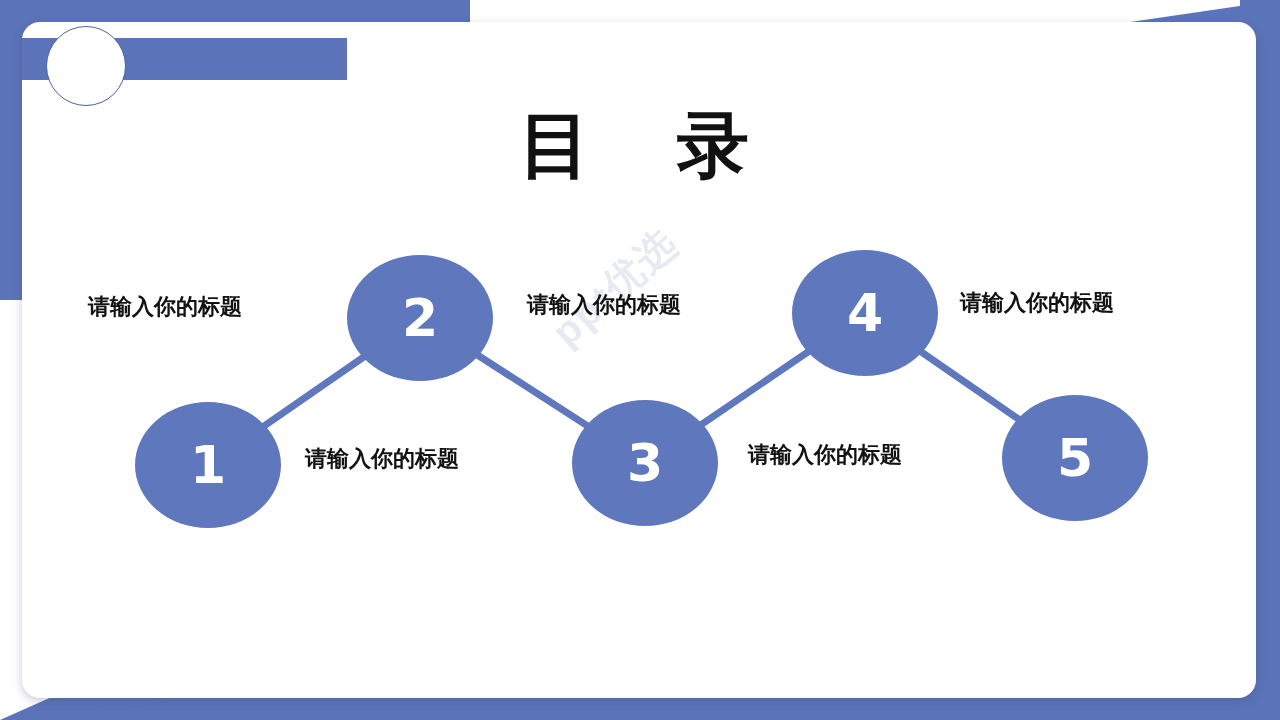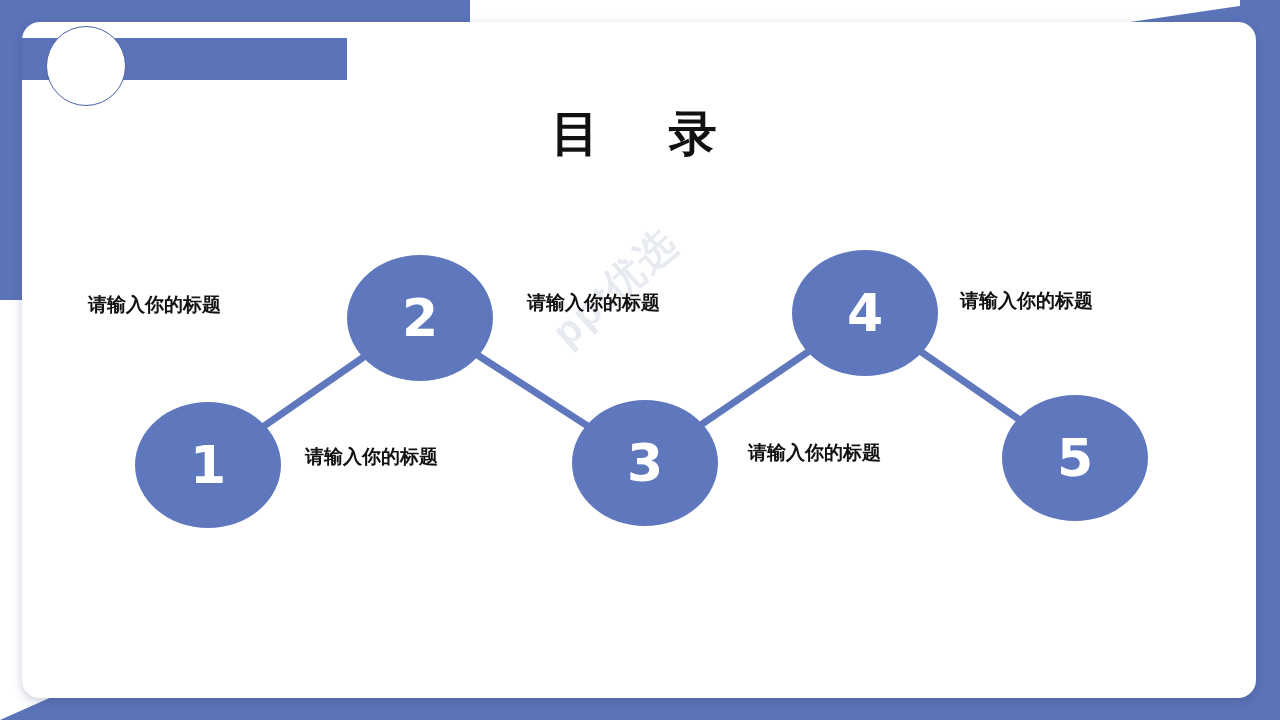--- a/index.html
+++ b/index.html
@@ -121,21 +121,21 @@
   }
 
   
   .slide-title {
     position: absolute;
     left: 0;
     top: 108px;
     width: 1280px;
     text-align: center;
     font-family: "DejaVu Sans", "Liberation Sans", sans-serif;
-    font-size: 48px;
+    font-size: 72px;
     font-weight: bold;
     letter-spacing: 12px;
     color: #111111;
     line-height: 1.05;
     white-space: pre;
   }
 
   
   .watermark {
     position: absolute;
@@ -196,21 +196,21 @@
     height: 126px;
   }
   .node-upper {
     width: 146px;
     height: 126px;
   }
 
   .caption {
     position: absolute;
     font-family: "DejaVu Sans", "Liberation Sans", sans-serif;
-    font-size: 19px;
+    font-size: 22px;
     font-weight: bold;
     color: #121212;
     white-space: nowrap;
     letter-spacing: 0px;
   }
 </style>
 </head>
 <body>
 
 <div id="slide">

